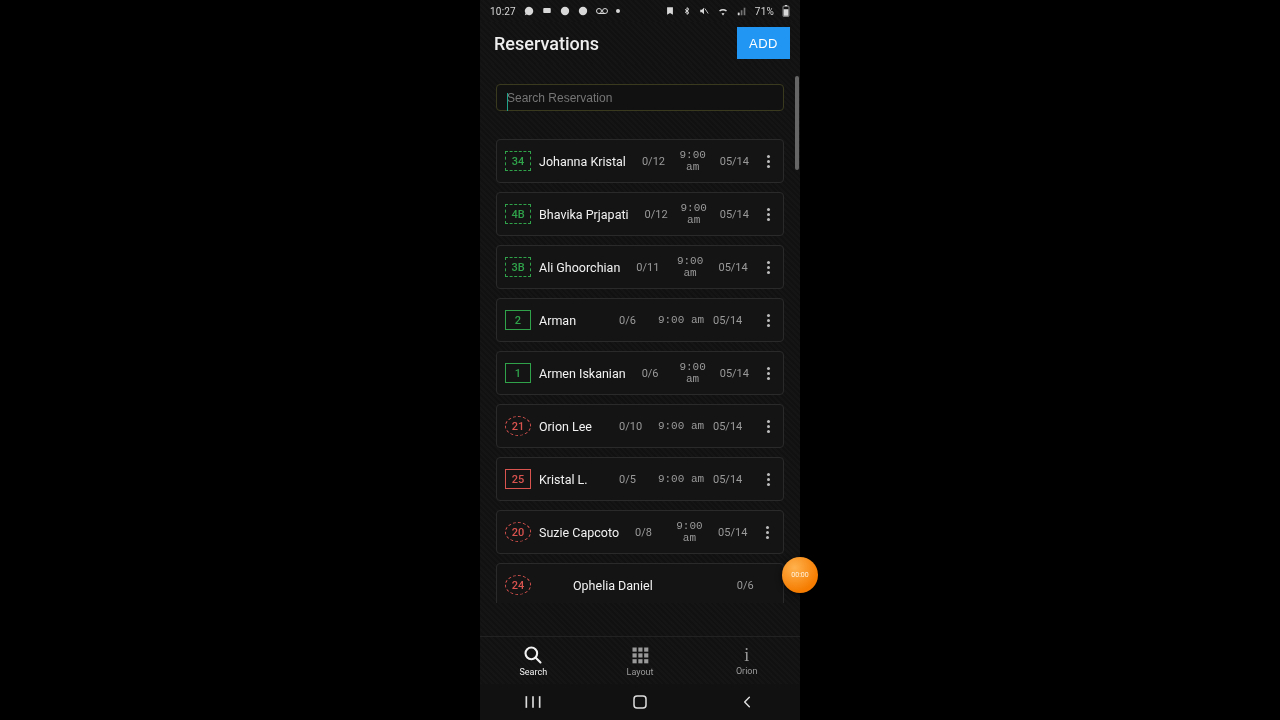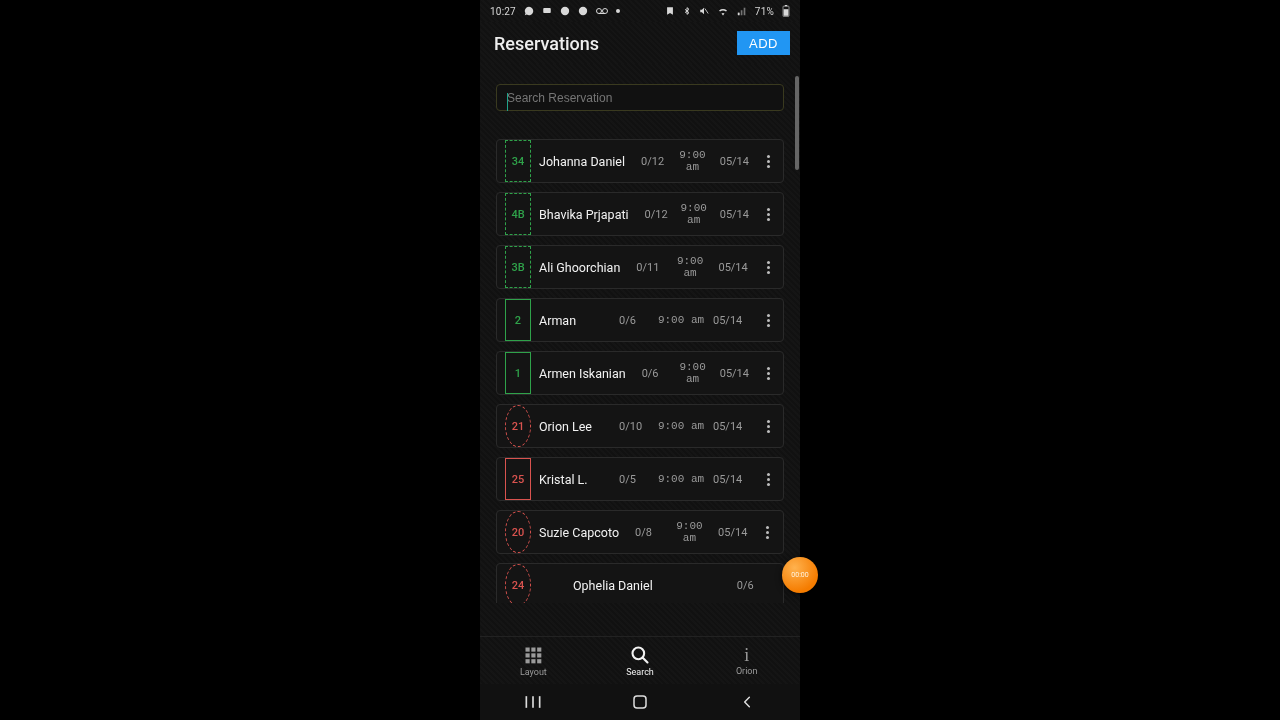--- a/index.html
+++ b/index.html
@@ -45,21 +45,21 @@
     display: flex;
     align-items: center;
     justify-content: space-between;
     padding: 0 10px 0 14px;
   }
   .header h1 { color: #eee; font-size: 18px; font-weight: 500; }
   .add-btn {
     background: #2196f3;
     color: #fff;
     border: none;
-    height: 24px;
+    height: 32px;
     padding: 0 12px;
     font-size: 13px;
     font-weight: 500;
     letter-spacing: .5px;
     cursor: pointer;
   }
   .content {
     flex: 1;
     overflow: hidden;
     padding: 20px 16px 0 16px;
@@ -109,21 +109,21 @@
     align-items: center;
     padding: 0 4px 0 8px;
     gap: 8px;
     font-size: 12px;
     color: #eee;
     position: relative;
   }
   .row:last-child { margin-bottom: -4px; gap: 42px; }
   .badge {
     width: 26px;
-    height: 42px;
+    height: 20px;
     display: flex;
     align-items: center;
     justify-content: center;
     font-size: 11px;
     font-weight: 500;
     flex-shrink: 0;
   }
   .badge.square-solid {
     border: 1px solid;
   }
@@ -301,21 +301,21 @@
 
   <div class="content hatch">
     <div class="search-wrap">
       <div class="caret"></div>
       <input class="search-input" placeholder="Search Reservation" style="">
     </div>
 
     <div class="list" id="list">
         <div class="row">
           <div class="badge square-dashed green">34</div>
-          <div class="name">Johanna Daniel</div>
+          <div class="name">Johanna Kristal</div>
           <div class="spacer"></div>
           <div class="count">0/12</div>
           <div class="time">9:00 am</div>
           <div class="date">05/14</div>
           <div class="more">
             <span></span>
           </div>
         </div>
         <div class="row">
           <div class="badge square-dashed green">4B</div>
@@ -404,45 +404,45 @@
           <div class="more">
             <span></span>
           </div>
         </div>
       </div>
   </div>
 
   <div class="scroll-thumb"></div>
 
   <div class="bottom-tabs hatch">
+    <div class="tab active">
+      <span>
+        <svg width="20" height="20" viewBox="0 0 24 24">
+            <circle cx="10" cy="10" r="7" fill="none" stroke="#f2f2f2" stroke-width="2.5"></circle>
+            <line x1="15" y1="15" x2="21" y2="21" stroke="#f2f2f2" stroke-width="2.5" stroke-linecap="round"></line>
+          </svg>
+      </span>
+      <span>Search</span>
+    </div>
     <div class="tab">
       <span>
         <svg width="20" height="20" viewBox="0 0 24 24" fill="#9a9a9a">
             <rect x="3" y="3" width="5" height="5"></rect>
             <rect x="10" y="3" width="5" height="5"></rect>
             <rect x="17" y="3" width="5" height="5"></rect>
             <rect x="3" y="10" width="5" height="5"></rect>
             <rect x="10" y="10" width="5" height="5"></rect>
             <rect x="17" y="10" width="5" height="5"></rect>
             <rect x="3" y="17" width="5" height="5"></rect>
             <rect x="10" y="17" width="5" height="5"></rect>
             <rect x="17" y="17" width="5" height="5"></rect>
           </svg>
       </span>
       <span>Layout</span>
     </div>
-    <div class="tab active">
-      <span>
-        <svg width="20" height="20" viewBox="0 0 24 24">
-            <circle cx="10" cy="10" r="7" fill="none" stroke="#f2f2f2" stroke-width="2.5"></circle>
-            <line x1="15" y1="15" x2="21" y2="21" stroke="#f2f2f2" stroke-width="2.5" stroke-linecap="round"></line>
-          </svg>
-      </span>
-      <span>Search</span>
-    </div>
     <div class="tab">
       <span style="font-family:Georgia,serif;font-size:18px;line-height:1;">i</span>
       <span>Orion</span>
     </div>
   </div>
 
   <div class="nav-bar">
     <div class="nav-btn">
       <svg width="20" height="16" viewBox="0 0 24 18">
           <line x1="4" y1="2" x2="4" y2="16" stroke="#ddd" stroke-width="2"></line>

